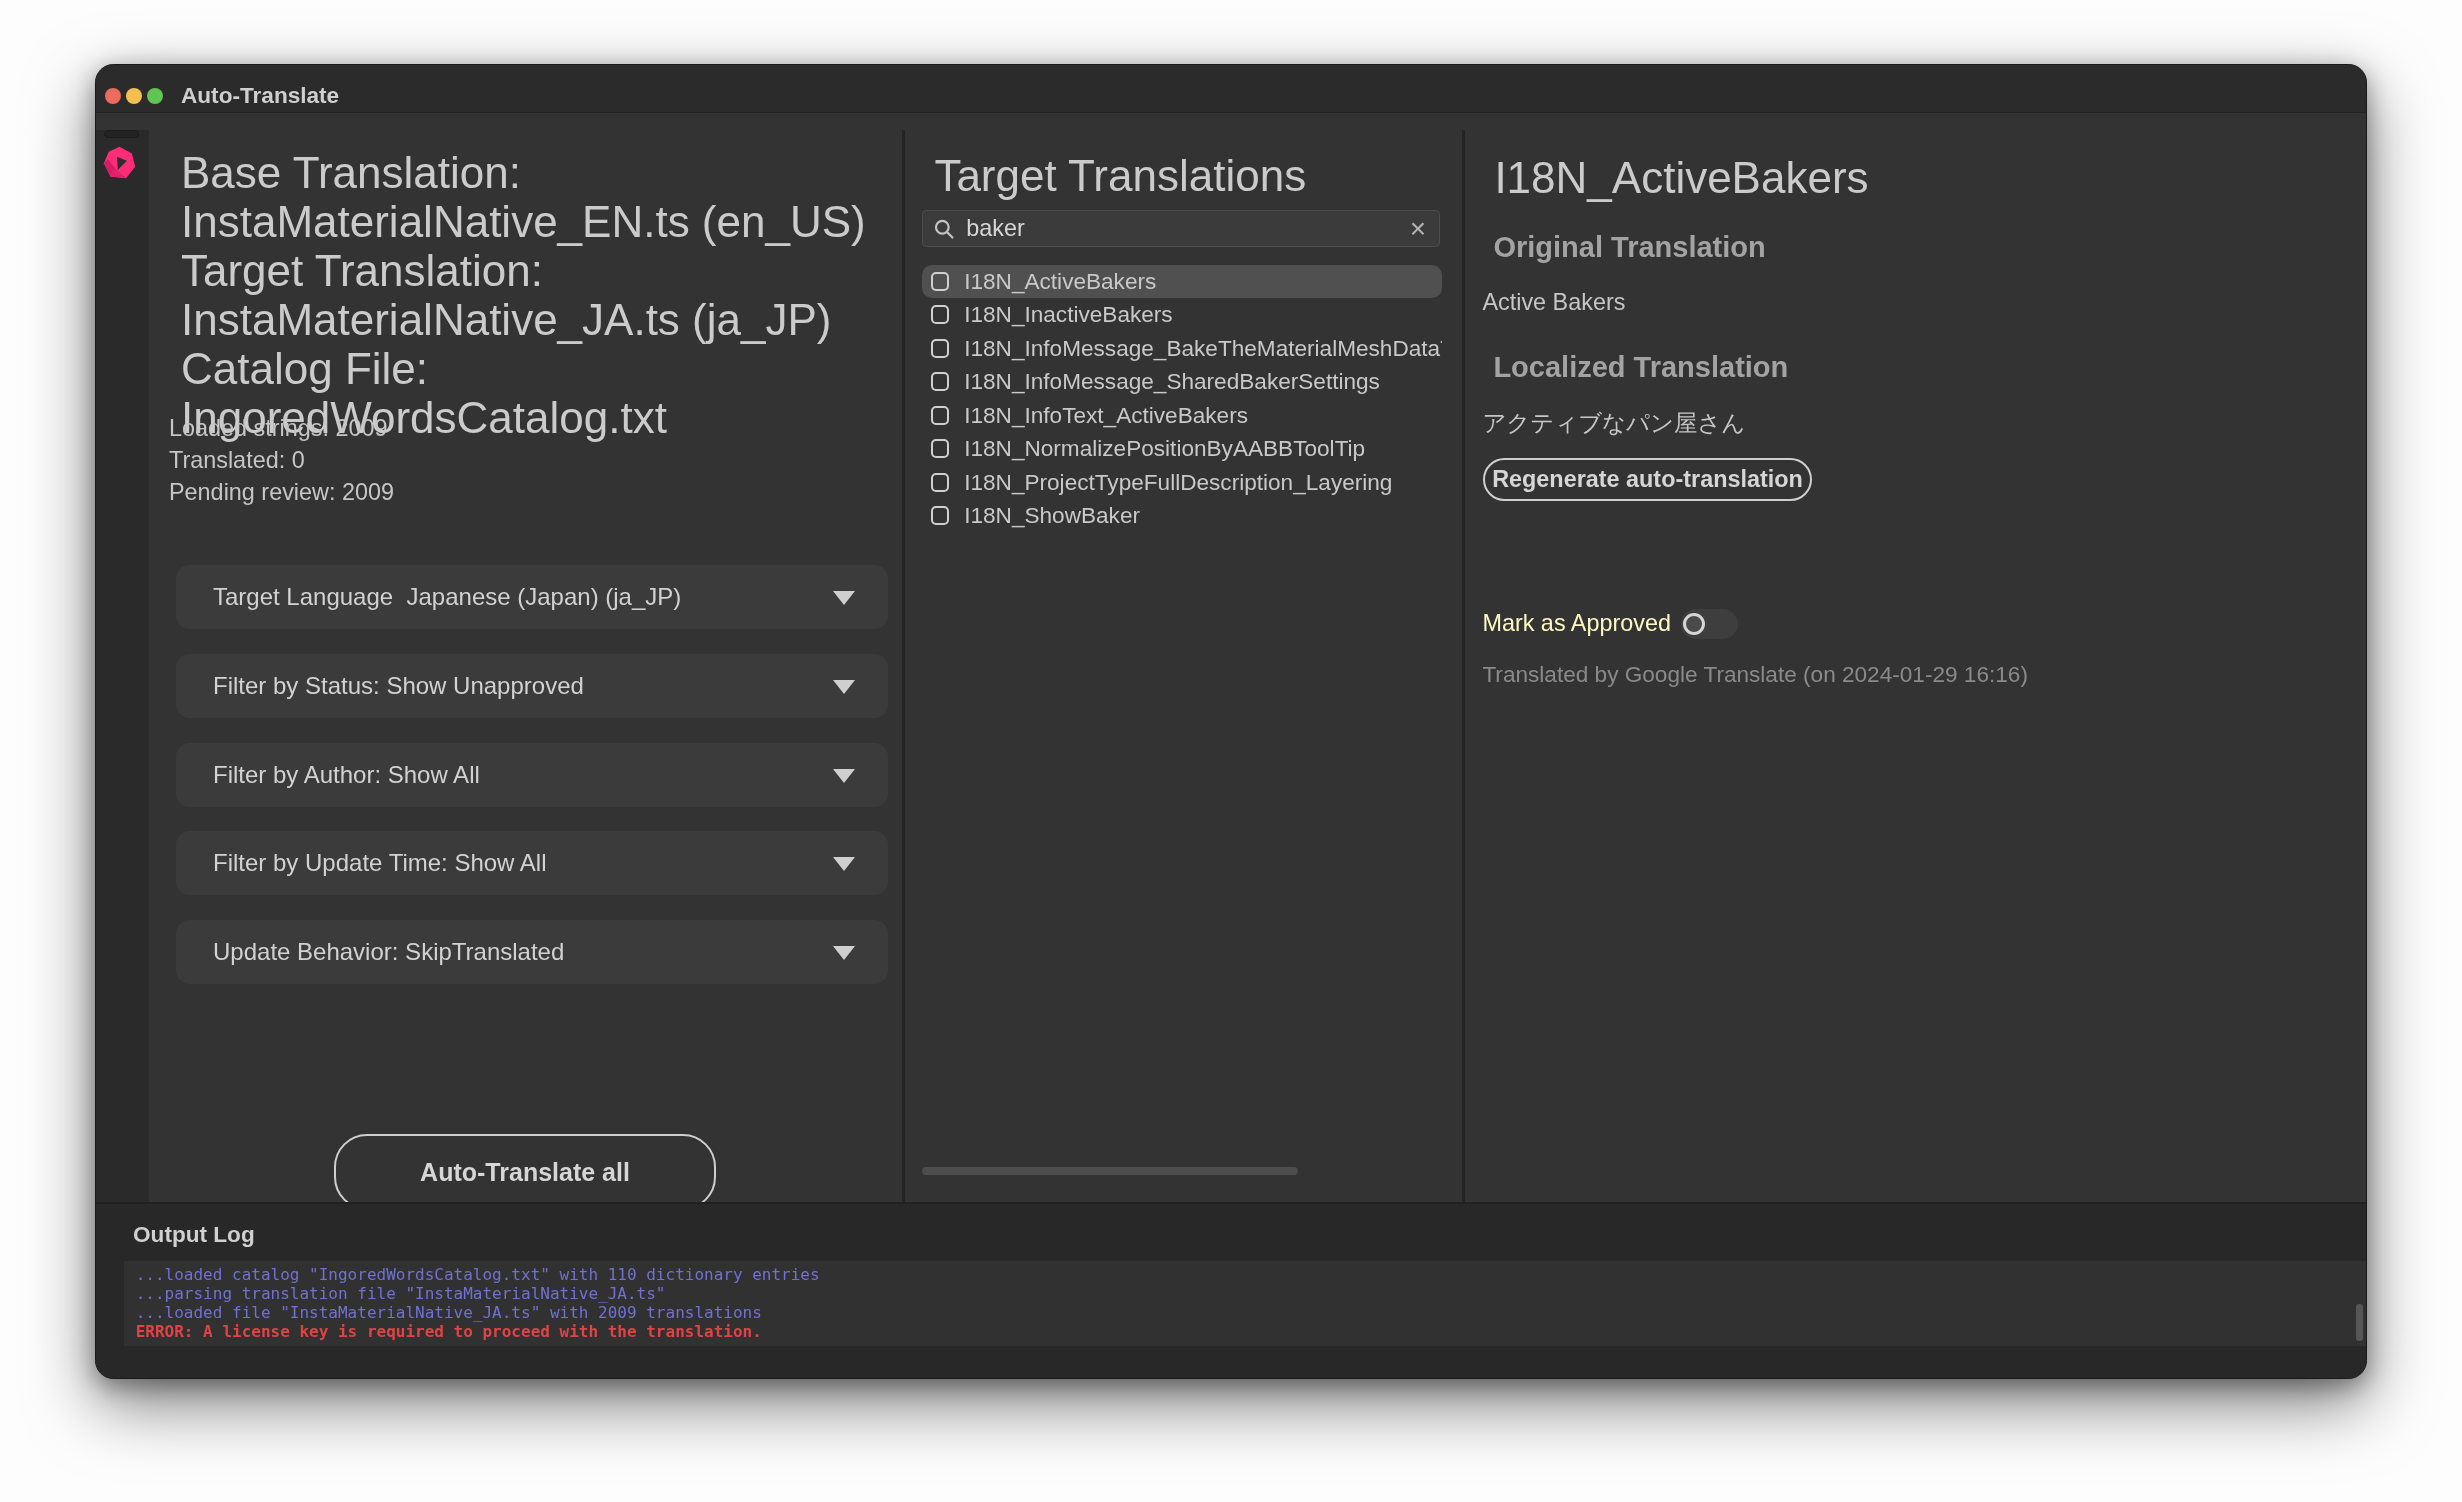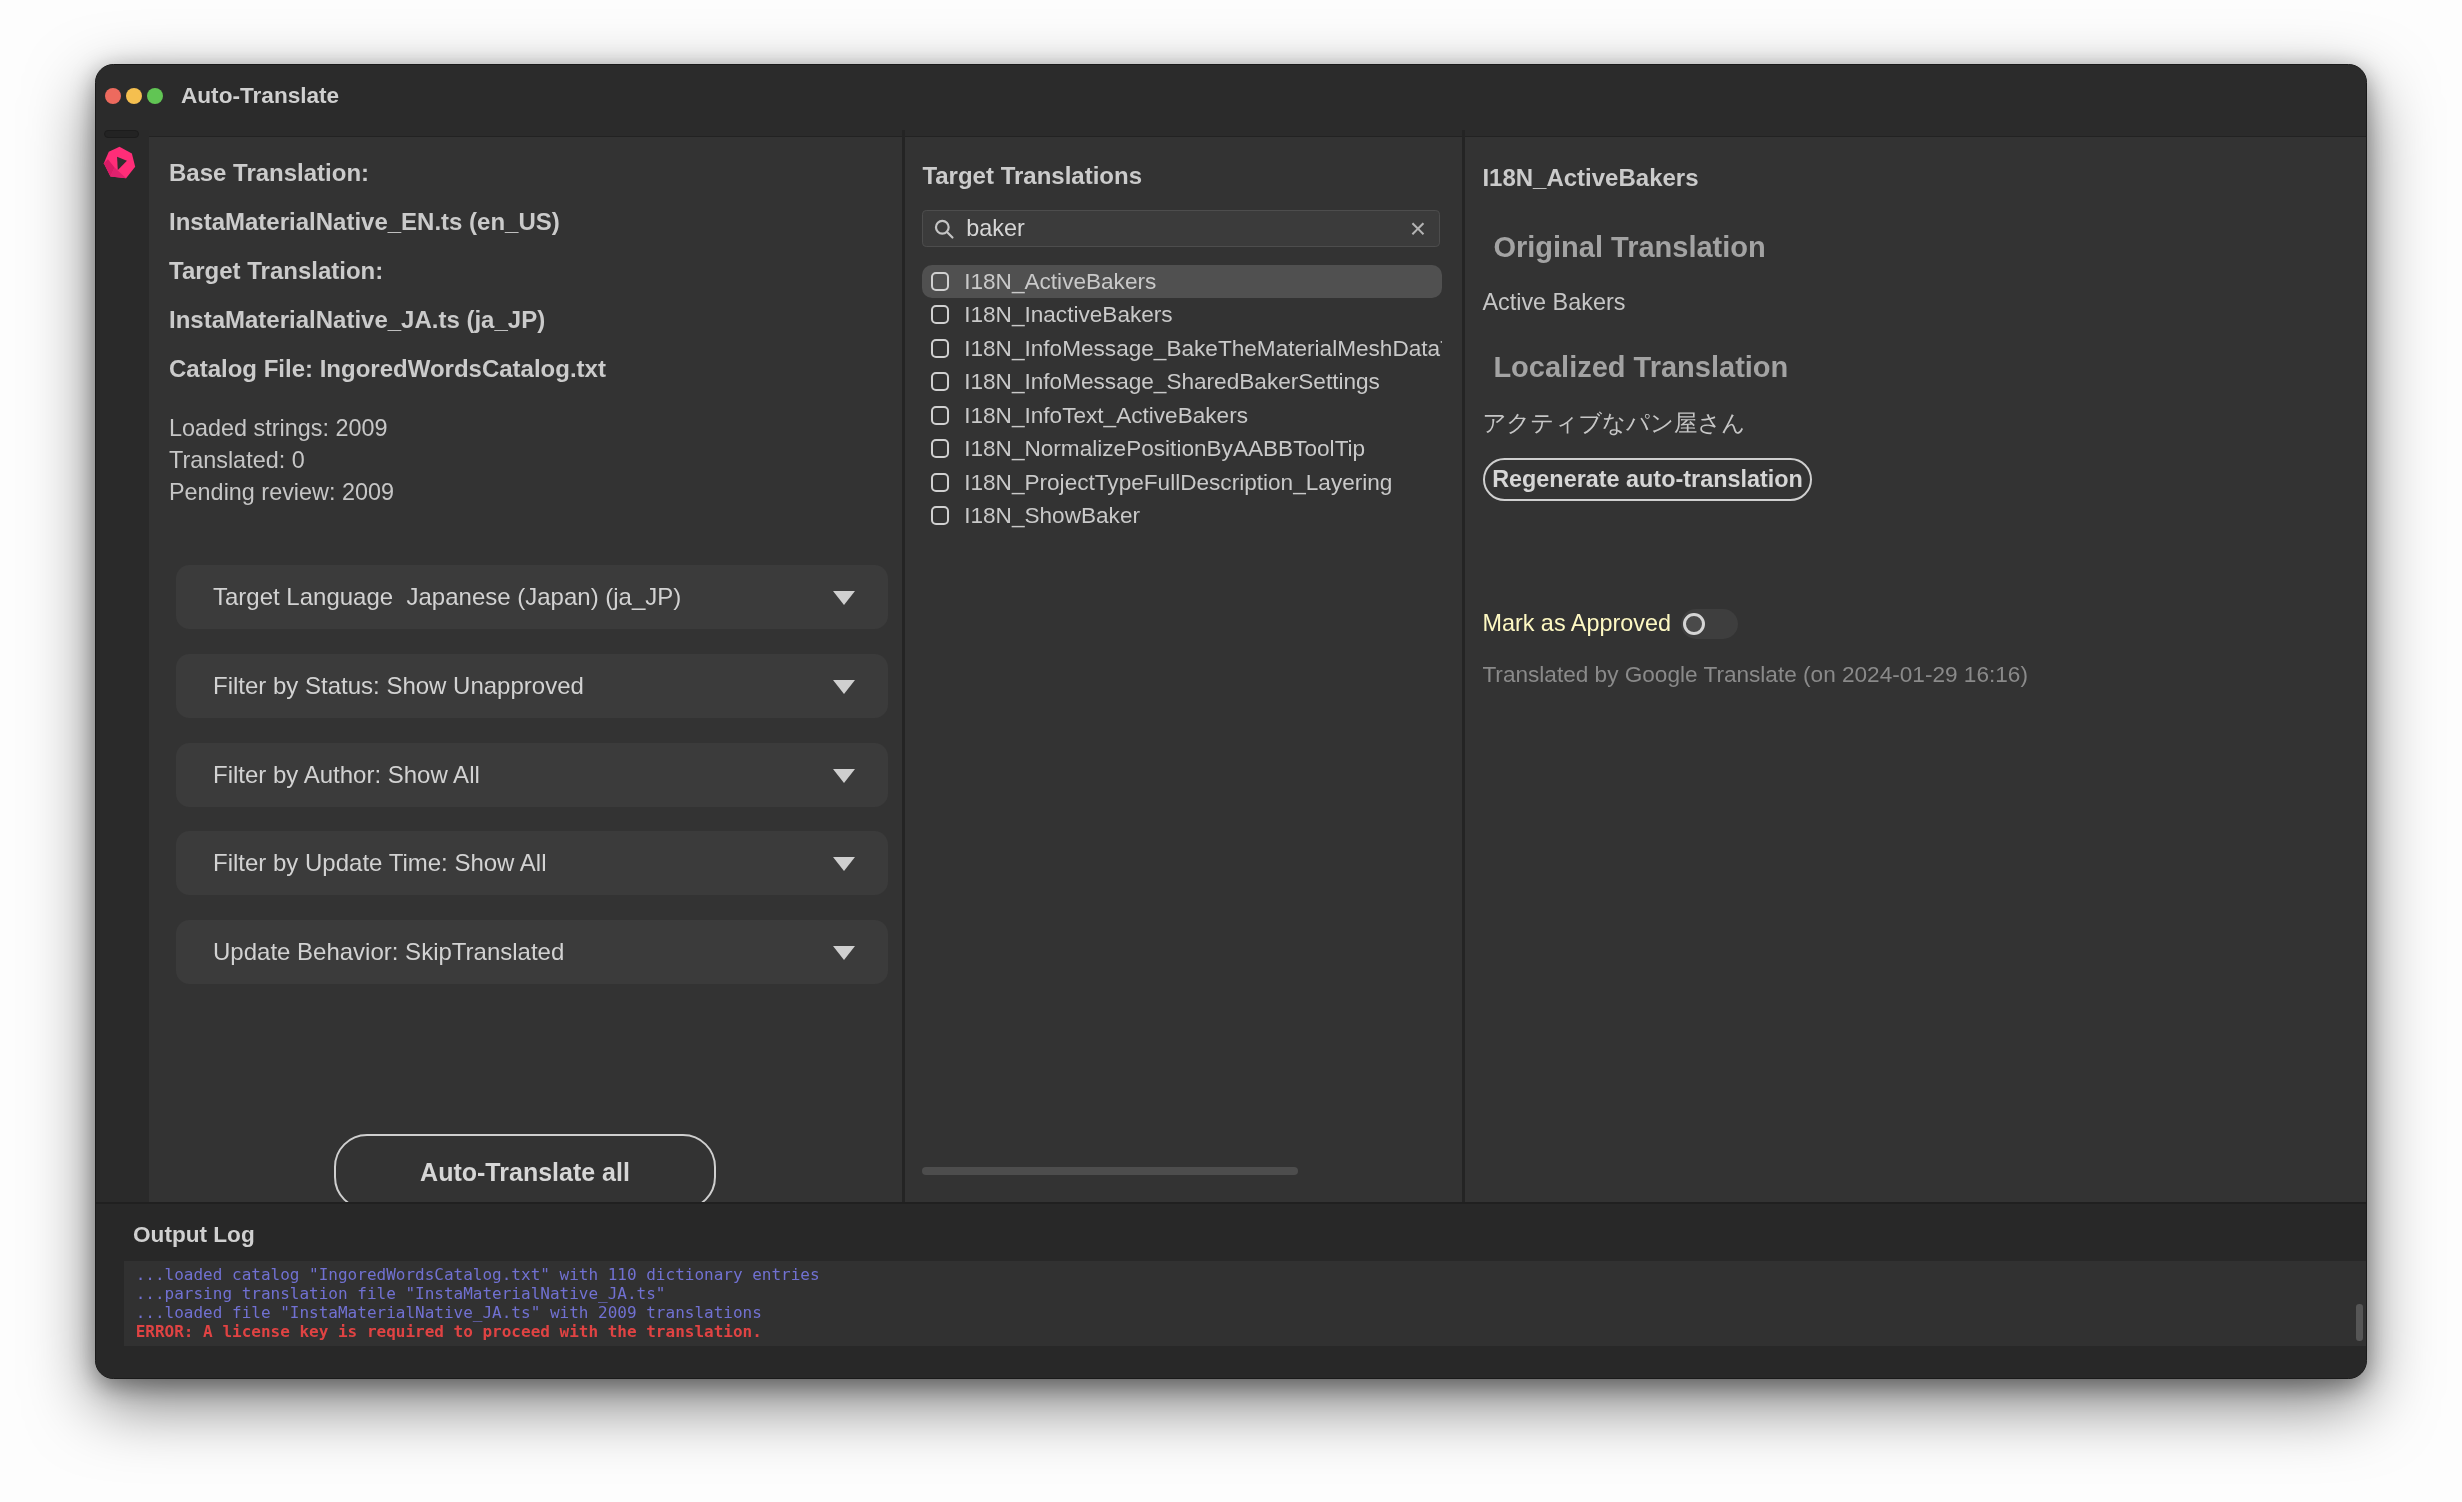--- a/index.html
+++ b/index.html
@@ -12,41 +12,41 @@
   }
 
   .window {
     position:absolute; left:95px; top:64px; width:2272px; height:1315px;
     background:#333333; border-radius:18.4px; border:0.8px solid #1a1a1a;
     box-shadow:0 25px 67px rgba(0,0,0,.50), 0 6.7px 23.4px rgba(0,0,0,.35);
     overflow:hidden;
   }
 
   
-  .titlebar { position:absolute; left:0; right:0; top:0; height:72px; background:#2b2b2b; border-bottom:1.7px solid #222222; }
+  .titlebar { position:absolute; left:0; right:0; top:0; height:48px; background:#2b2b2b; border-bottom:1.7px solid #222222; }
   .traffic { position:absolute; top:22.6px; width:16px; height:16px; border-radius:50%; }
   .traffic.red    { left:9.2px;  background:#ed6a5e; }
   .traffic.yellow { left:30px;  background:#f5bf4f; }
   .traffic.green  { left:51px;  background:#61c554; }
   .window-title { position:absolute; left:85px; top:0; height:62px; line-height:62px; font-size:22.6px; font-weight:bold; color:#cfcfcf; }
 
   
   .left-strip { position:absolute; left:0; top:65px; bottom:176px; width:53px; background:#2a2a2a; }
   .drawer-pill { position:absolute; left:7.5px; top:0px; width:35px; height:8.4px; border-radius:4.2px; background:#232323; border:0.8px solid #1c1c1c; }
   .app-logo { position:absolute; left:6.7px; top:16px; width:33px; height:33px; }
 
   
   .left-panel   { position:absolute; left:53px;   top:65px; width:752px; bottom:176px; }
   .middle-panel { position:absolute; left:808px;  top:65px; width:558px; bottom:176px; }
   .right-panel  { position:absolute; left:1368px; top:65px; right:0;     bottom:176px; }
   .divider-v { position:absolute; top:65px; bottom:176px; width:2.5px; background:#242424; }
   .divider-v.d1 { left:806px; }
   .divider-v.d2 { left:1366px; }
 
-  .h1 { font-size:24px; font-weight:bold; color:#cbcbcb; line-height:49px; }
+  .h1 { font-size:44px; font-weight:normal; color:#cbcbcb; line-height:49px;margin-left:12px; }
   .h2 { font-size:29px; font-weight:bold; color:#a3a3a3;margin-left:11px; }
   .body-text { font-size:23.4px; color:#c6c6c6; }
 
   .lp-heading { position:absolute; left:20px; top:17.6px; width:719px; }
   .lp-stats   { position:absolute; left:20px; top:282px; font-size:23.4px; line-height:32px; color:#c6c6c6; }
 
   .dropdown { position:absolute; left:27px; width:712px; height:64px; background:#3b3b3b; border-radius:13.4px; cursor:default; }
   .dropdown .dd-label { position:absolute; left:37px; top:0; height:64px; line-height:64px; font-size:24px; color:#d2d2d2; white-space:pre; }
   .dropdown .chevron { position:absolute; right:33px; top:26px; width:0; height:0;
     border-left:11.7px solid transparent; border-right:11.7px solid transparent; border-top:14px solid #cfcfcf; }

